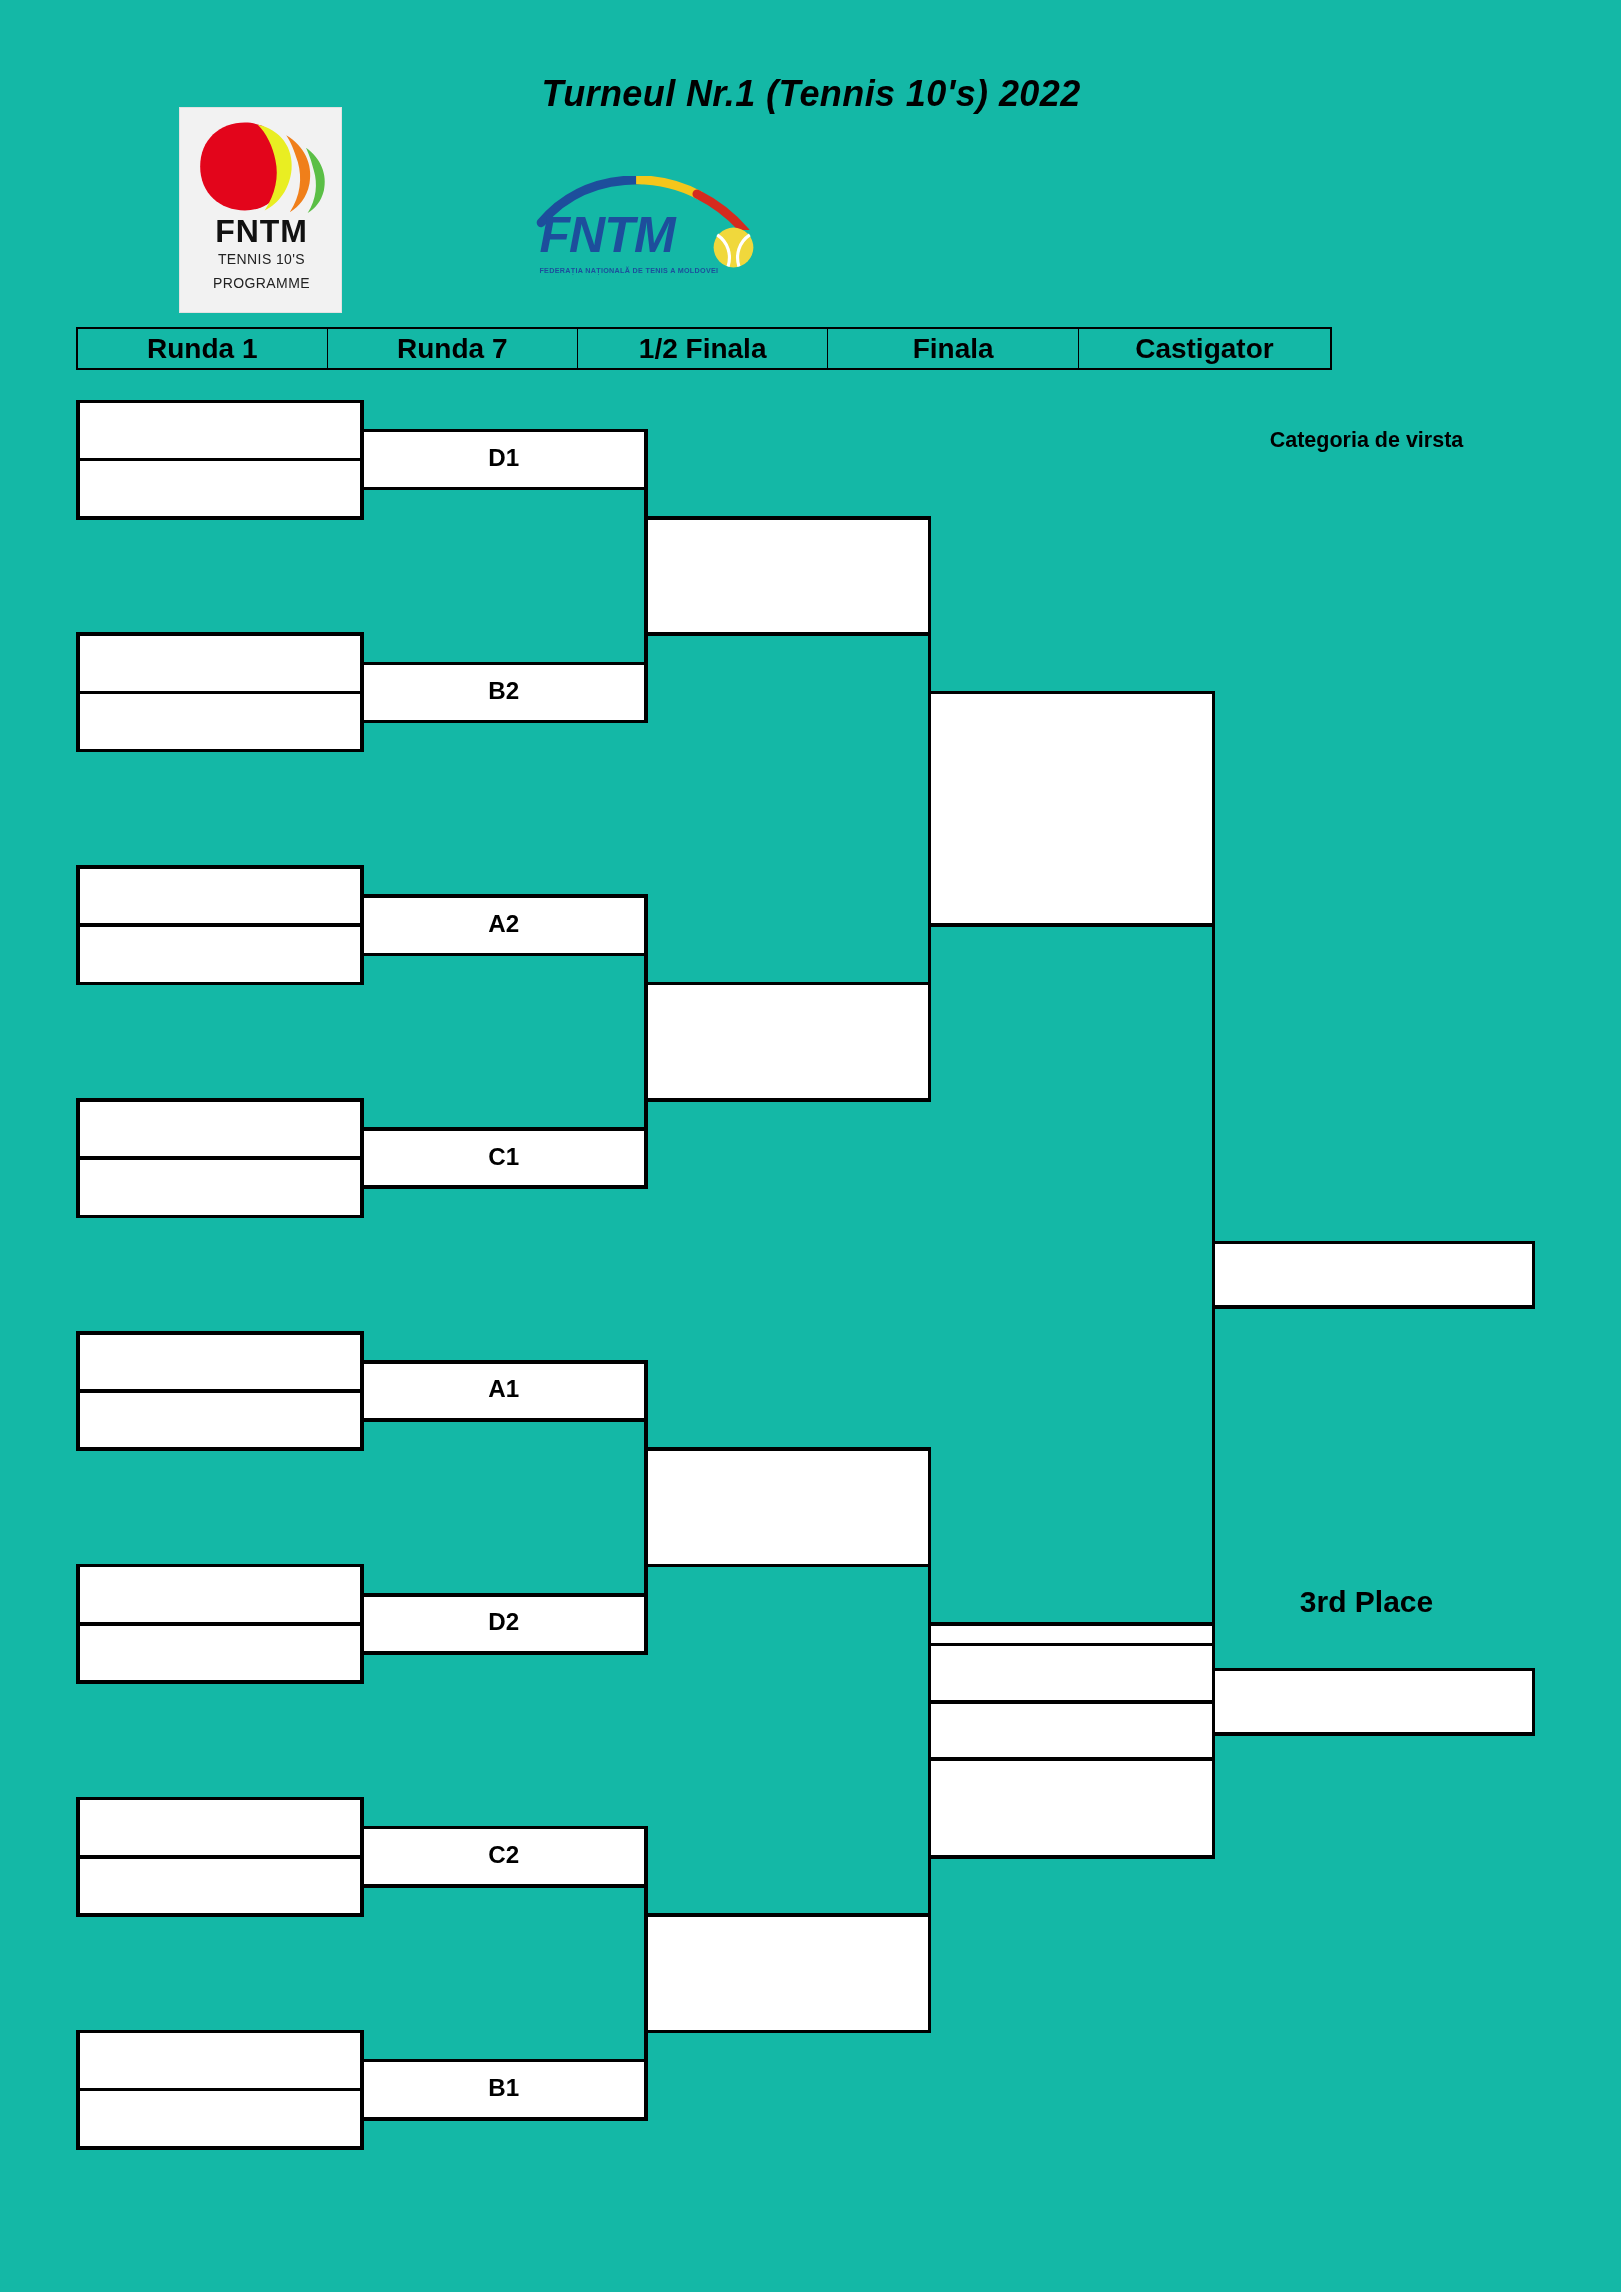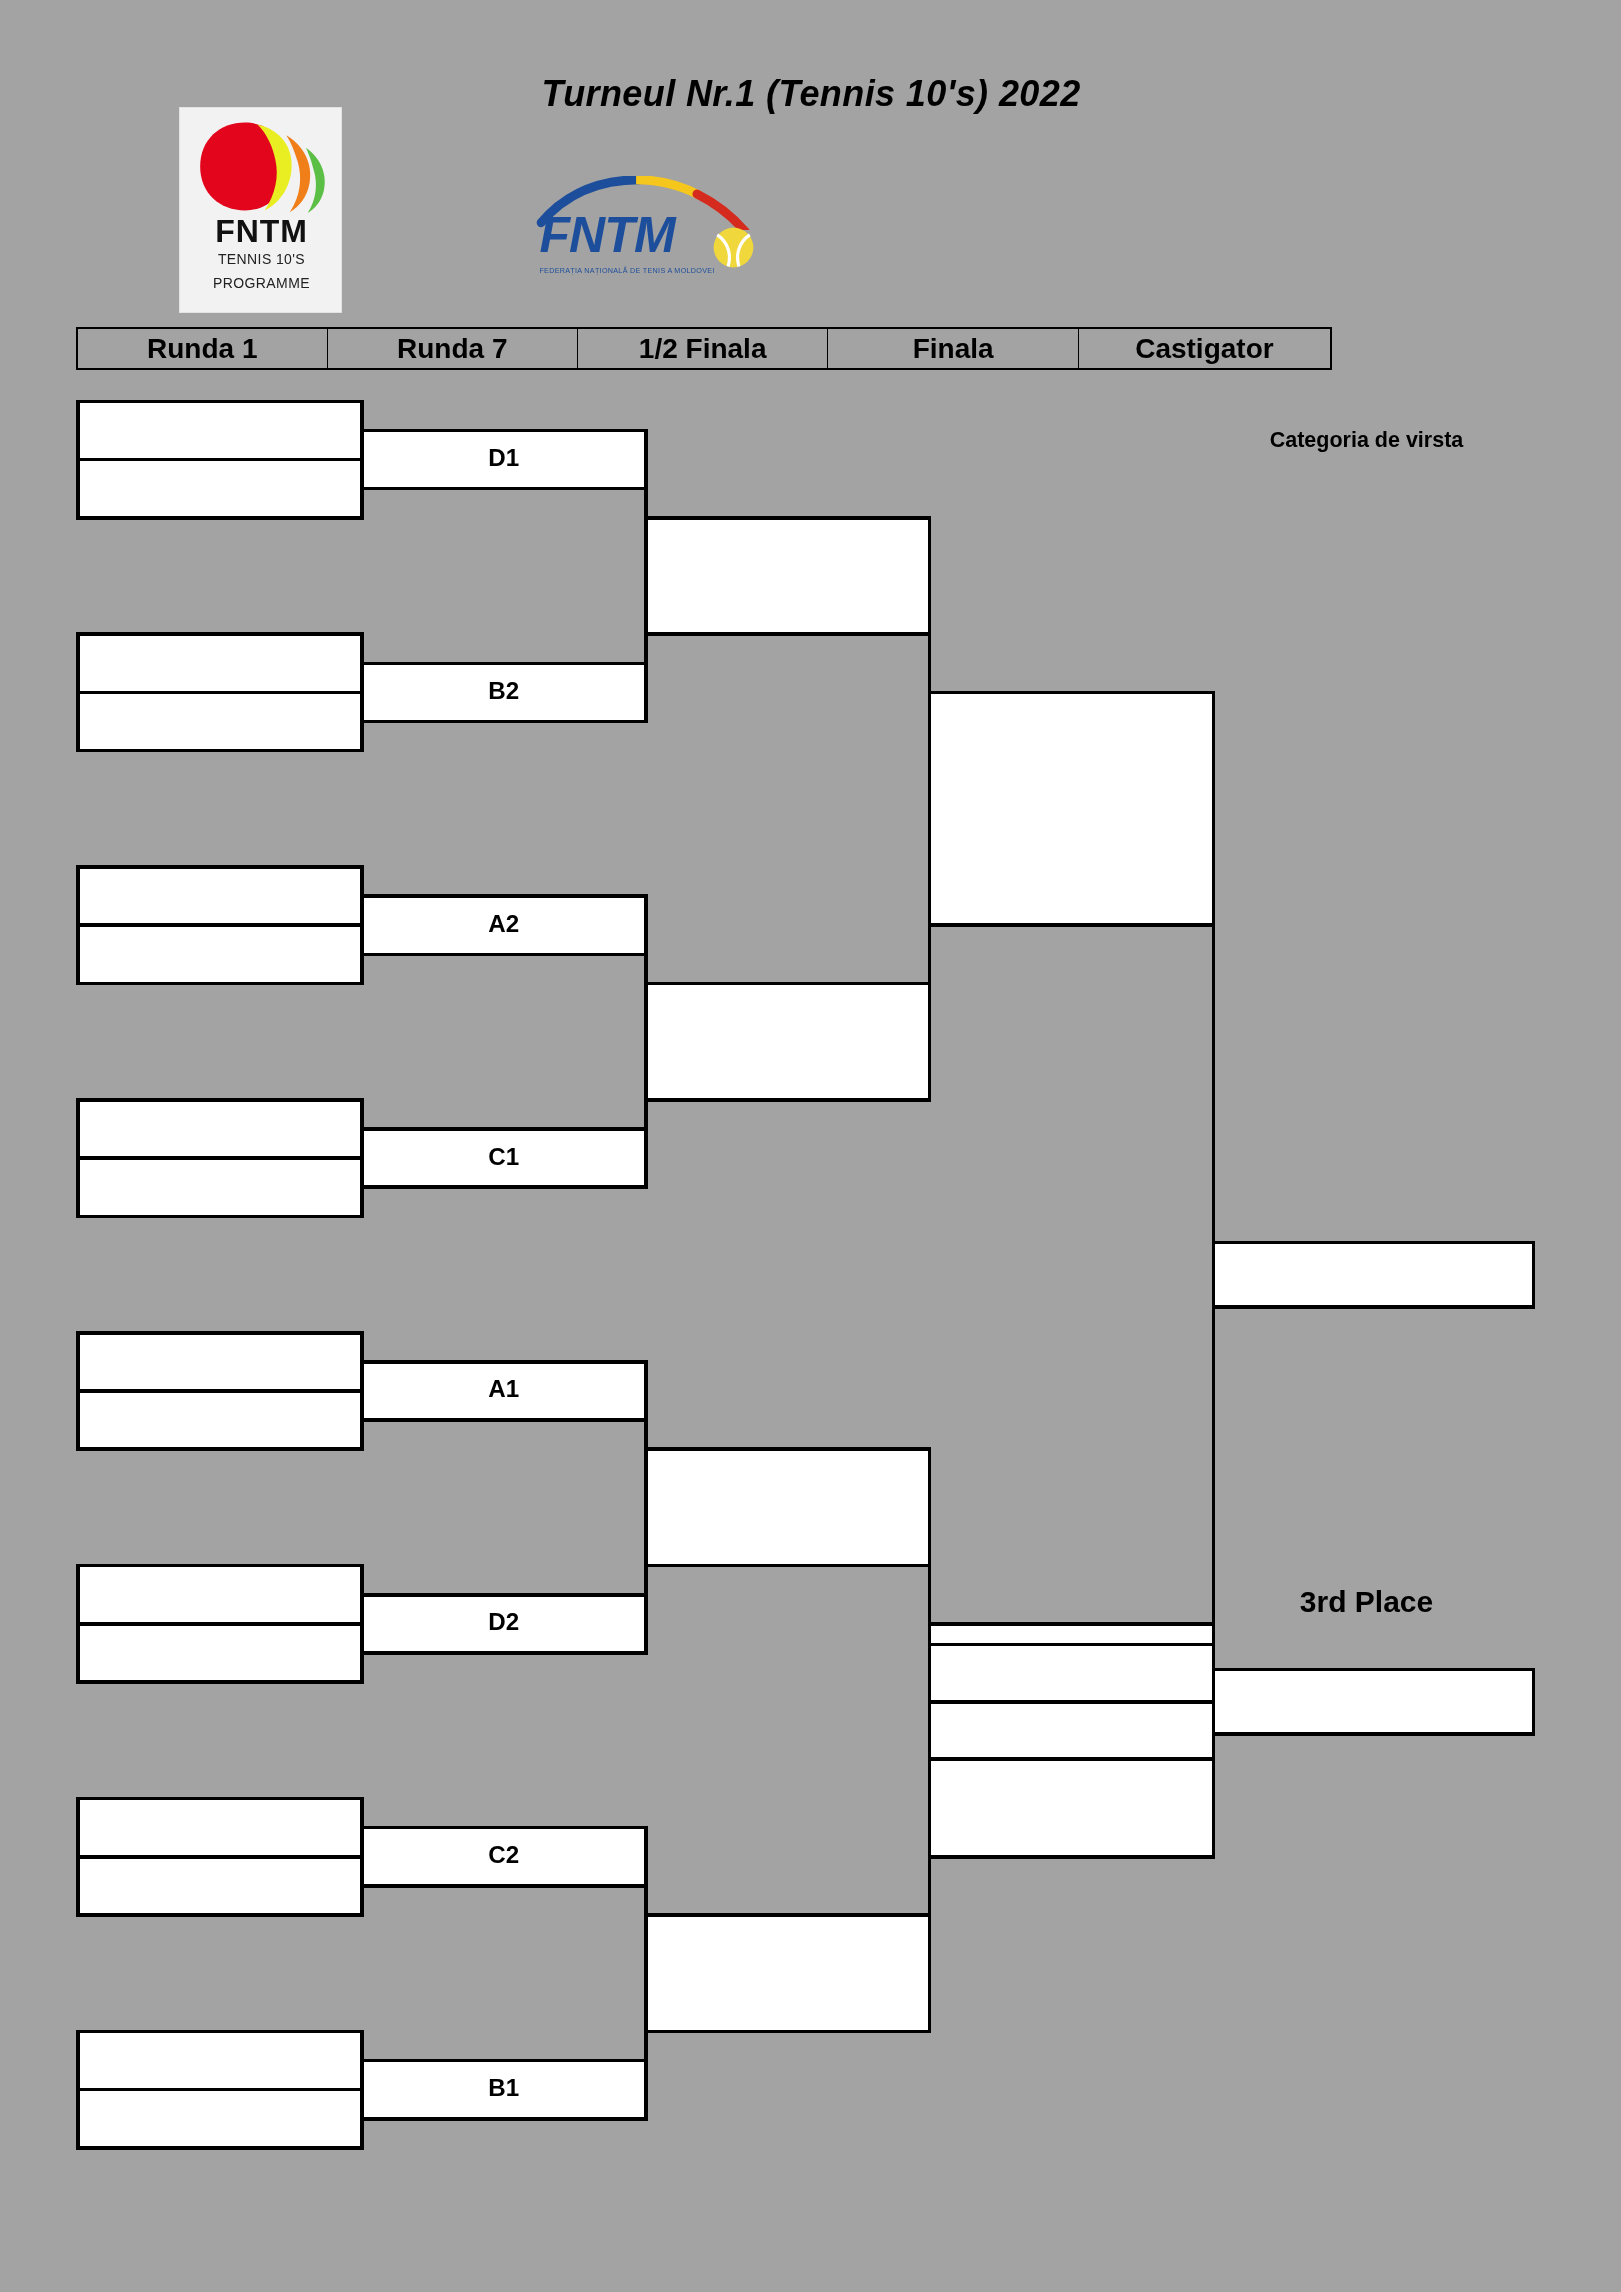--- a/index.html
+++ b/index.html
@@ -9,21 +9,21 @@
     background: #ffffff;
   }
   body {
     font-family: "Liberation Sans", sans-serif;
     color: #000000;
   }
   #page {
     position: relative;
     width: 1622px;
     height: 2293px;
-    background: #a3a3a3;
+    background: #14b8a6;
     overflow: hidden;
   }
 
   
   #title {
     position: absolute;
     left: 0;
     top: 73px;
     width: 1622px;
     text-align: center;
@@ -93,21 +93,21 @@
     letter-spacing: -0.9px;
     color: #1d4e9c;
     line-height: 50px;
   }
   #logo-fed .fed-sub {
     position: absolute;
     left: 5.4px;
     top: 90px;
     width: 224px;
     font-size: 7.2px;
-    font-weight: normal;
+    font-weight: bold;
     letter-spacing: 0.3px;
     color: #1d4e9c;
     white-space: nowrap;
   }
 
   
   #col-head {
     position: absolute;
     left: 76px;
     top: 327px;

